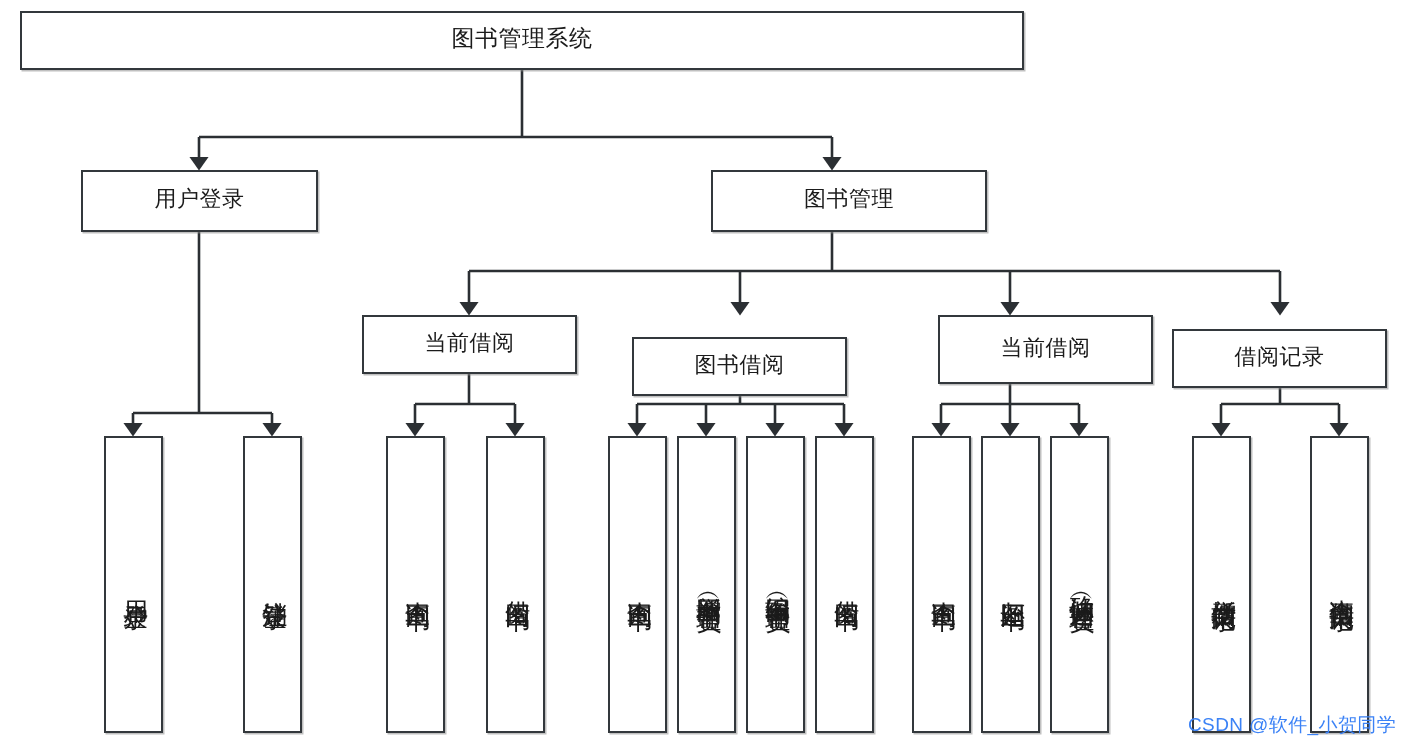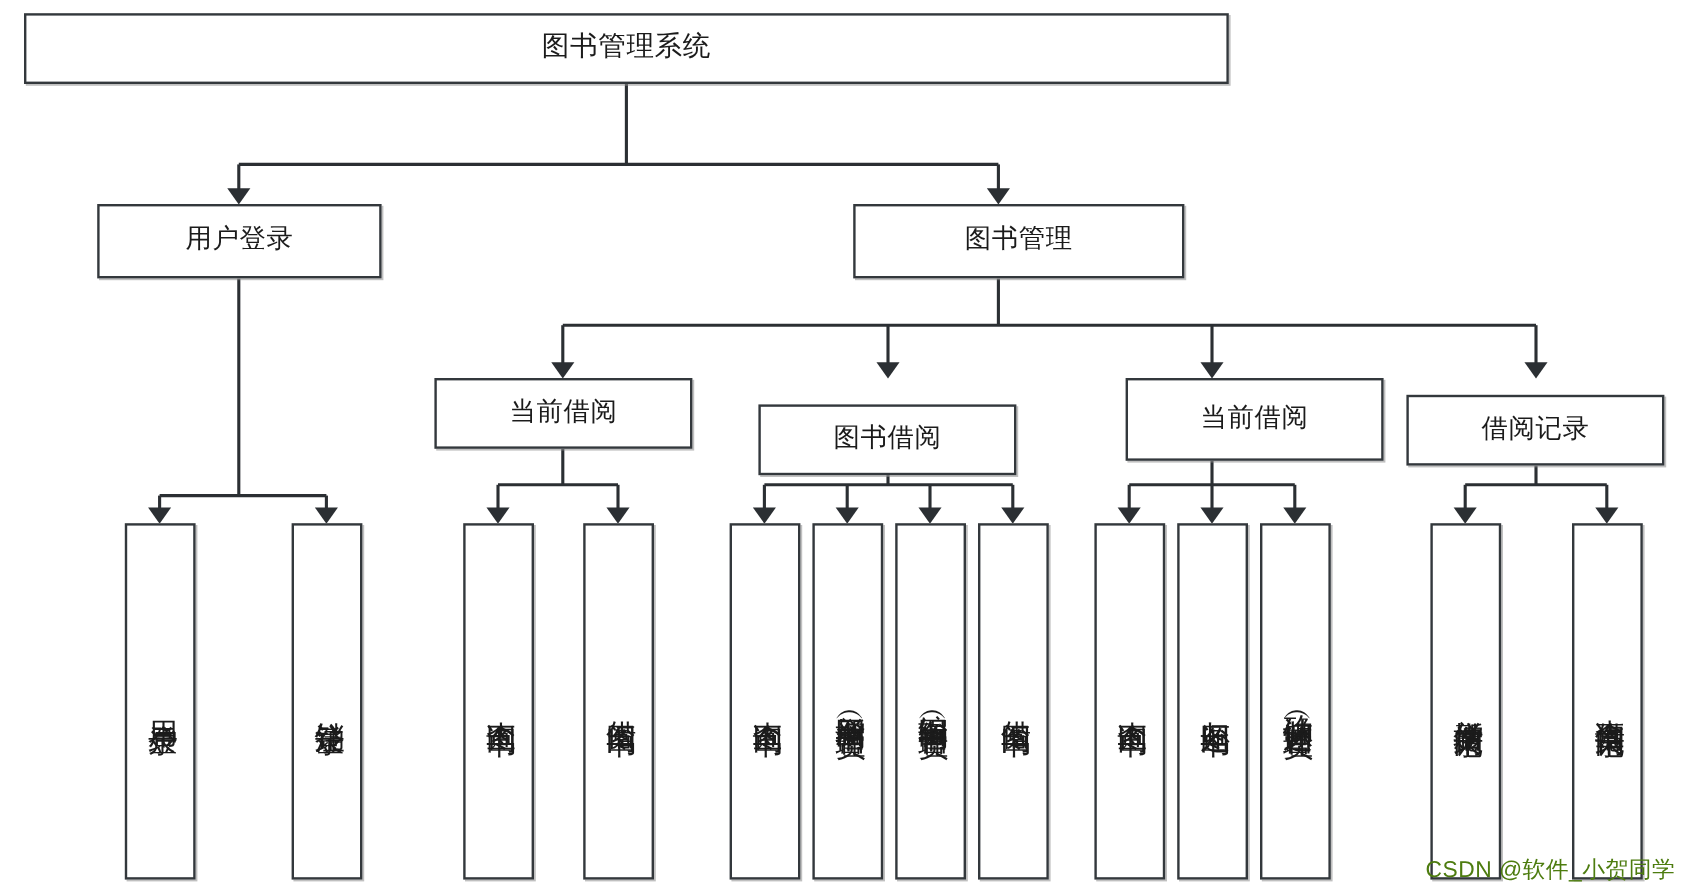--- a/index.html
+++ b/index.html
@@ -64,21 +64,21 @@
     font-size: 25px;
     line-height: 1.02;
     letter-spacing: 2px;
     white-space: nowrap;
   }
   .watermark {
     position: absolute;
     left: 1188px;
     top: 712px;
     font-size: 19px;
-    color: #4d7c0f;
+    color: #3b82f6;
     white-space: nowrap;
     z-index: 5;
     letter-spacing: 0.4px;
   }
 </style>
 </head>
 <body>
 
 <div id="diagram-root">
 

